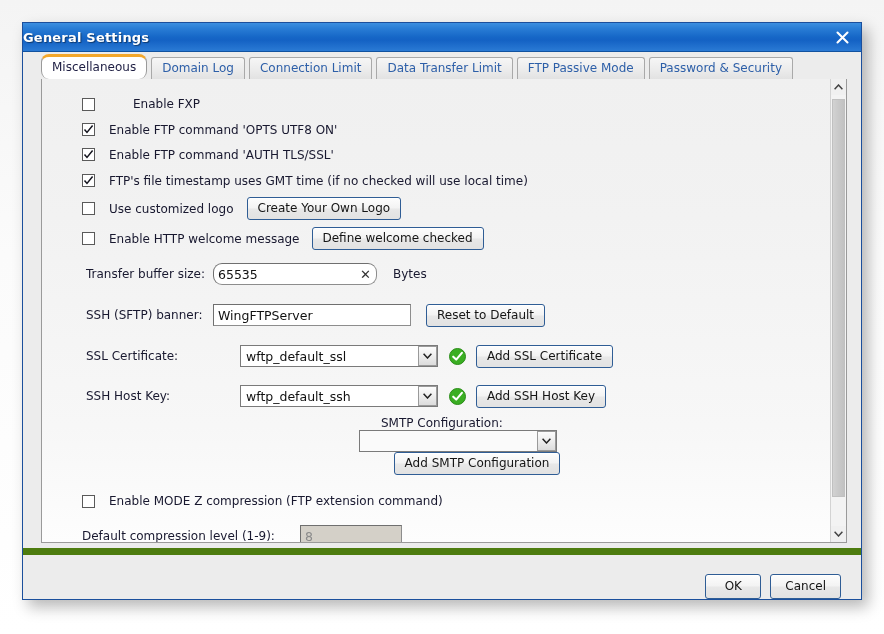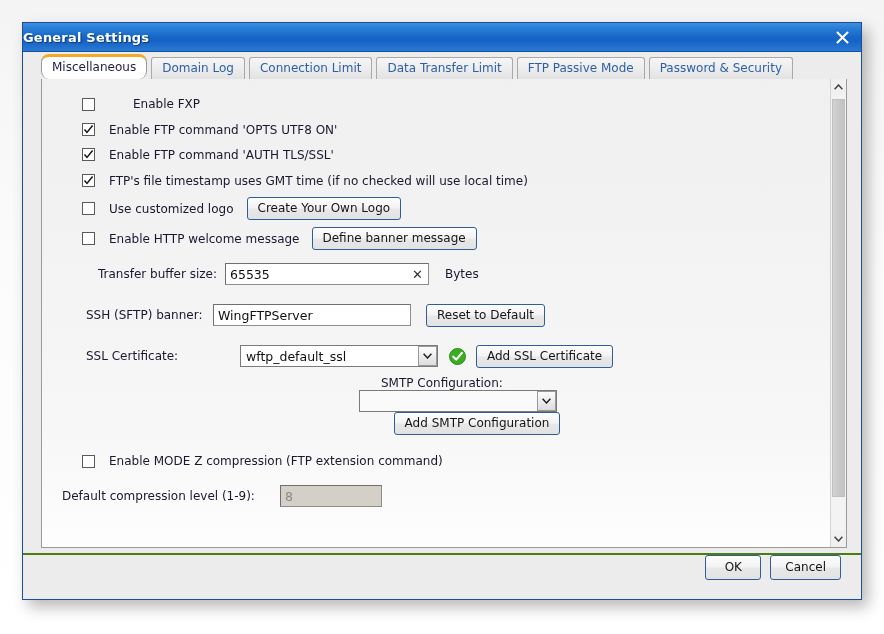--- a/index.html
+++ b/index.html
@@ -237,24 +237,24 @@
     height:22px;
     box-sizing:border-box;
     padding:2px 4px;
     line-height:17px;
   }
 
   
   .footer{
     flex:0 0 auto;
     height:44px;
-    display:flex; align-items:flex-start; justify-content:flex-end;
+    display:flex; align-items:flex-end; justify-content:flex-end;
     padding-right:20px;
     background:#ececec;
-    border-top:2px solid #4d7c0f;
+    border-top:7px solid #4d7c0f;
     margin-top:5px;
     gap:9px;
   }
   .footer .btn{ min-width:56px; text-align:center; padding:5px 14px 6px 14px; }
 </style>
 </head>
 <body>
 
 <div class="dialog">
 
@@ -313,27 +313,27 @@
 
       <div class="row" style="height:29px;">
         <span class="cb"></span>
         <span class="cb-label">Use customized logo</span>
         <button class="btn" style="margin-left:13px;">Create Your Own Logo</button>
       </div>
 
       <div class="row" style="height:31px;">
         <span class="cb"></span>
         <span class="cb-label">Enable HTTP welcome message</span>
-        <button class="btn" style="margin-left:12px;">Define banner message</button>
+        <button class="btn" style="margin-left:12px;">Define welcome checked</button>
       </div>
 
       <div class="row" style="height:40px; padding-left:44px;">
-        <span class="lbl" style="width:127px;margin-left:12px;">Transfer buffer size:</span>
+        <span class="lbl" style="width:127px;">Transfer buffer size:</span>
         <span class="tfield-wrap">
-          <input class="tfield" style="width: 204px;" value="65535">
+          <input class="tfield" style="width: 164px; border-radius: 9px;" value="65535">
           <span class="clear-x">✕</span>
         </span>
         <span class="lbl" style="margin-left:16px;">Bytes</span>
       </div>
 
       <div class="row" style="height:42px; padding-left:44px;">
         <span class="lbl" style="width:127px;">SSH (SFTP) banner:</span>
         <input class="tfield" style="width: 198px;" value="WingFTPServer">
         <button class="btn" style="margin-left:15px;">Reset to Default</button>
       </div>
@@ -351,40 +351,59 @@
         <span class="ok-badge" style="margin-left:11px;">
           <svg width="17" height="17" viewBox="0 0 17 17">
             <circle cx="8.5" cy="8.5" r="8" fill="#3aae22"></circle>
             <circle cx="8.5" cy="8.5" r="8" fill="none" stroke="#2b8c18" stroke-width="1"></circle>
             <path d="M4.2 8.7 L7.2 11.6 L12.9 4.9" stroke="#ffffff" stroke-width="2.1" fill="none" stroke-linecap="round" stroke-linejoin="round"></path>
           </svg>
         </span>
         <button class="btn" style="margin-left:10px;">Add SSL Certificate</button>
       </div>
 
+      <div class="row" style="height:40px; padding-left:44px;">
+        <span class="lbl" style="width:154px;">SSH Host Key:</span>
+        <div class="sel" style="width:198px;">
+          <span class="sel-val">wftp_default_ssh</span>
+          <span class="sel-arrow">
+            <svg width="9" height="6" viewBox="0 0 9 6">
+                <path d="M0.6 0.8 L4.5 5 L8.4 0.8" stroke="#222" stroke-width="1.5" fill="none"></path>
+              </svg>
+          </span>
+        </div>
+        <span class="ok-badge" style="margin-left:11px;">
+          <svg width="17" height="17" viewBox="0 0 17 17">
+            <circle cx="8.5" cy="8.5" r="8" fill="#3aae22"></circle>
+            <circle cx="8.5" cy="8.5" r="8" fill="none" stroke="#2b8c18" stroke-width="1"></circle>
+            <path d="M4.2 8.7 L7.2 11.6 L12.9 4.9" stroke="#ffffff" stroke-width="2.1" fill="none" stroke-linecap="round" stroke-linejoin="round"></path>
+          </svg>
+        </span>
+        <button class="btn" style="margin-left:10px;">Add SSH Host Key</button>
+      </div>
 
       <div class="row" style="height:40px; padding-left:44px;flex-direction:column;">
         <span class="lbl" style="width:154px;">SMTP Configuration:</span>
         <div class="sel empty" style="width:198px;">
           <span class="sel-val"></span>
           <span class="sel-arrow">
             <svg width="9" height="6" viewBox="0 0 9 6">
                 <path d="M0.6 0.8 L4.5 5 L8.4 0.8" stroke="#222" stroke-width="1.5" fill="none"></path>
               </svg>
           </span>
         </div>
         <button class="btn" style="margin-left:38px;">Add SMTP Configuration</button>
       </div>
 
       <div class="row" style="height:24px; margin-top:33px;">
         <span class="cb"></span>
         <span class="cb-label">Enable MODE Z compression (FTP extension command)</span>
       </div>
 
-      <div class="row" style="height:24px; padding-left:20px; margin-top:11px;">
+      <div class="row" style="height:24px; padding-left:40px; margin-top:11px;">
         <span class="lbl" style="width:218px;">Default compression level (1-9):</span>
         <div class="disabled-field" style="width:102px;">8</div>
       </div>
 
     </div>
 
     <div class="sbar">
       <div class="sb-arrow up">
         <svg width="9" height="6" viewBox="0 0 9 6">
             <path d="M0.6 5.2 L4.5 1 L8.4 5.2" stroke="#444" stroke-width="1.5" fill="none"></path>

